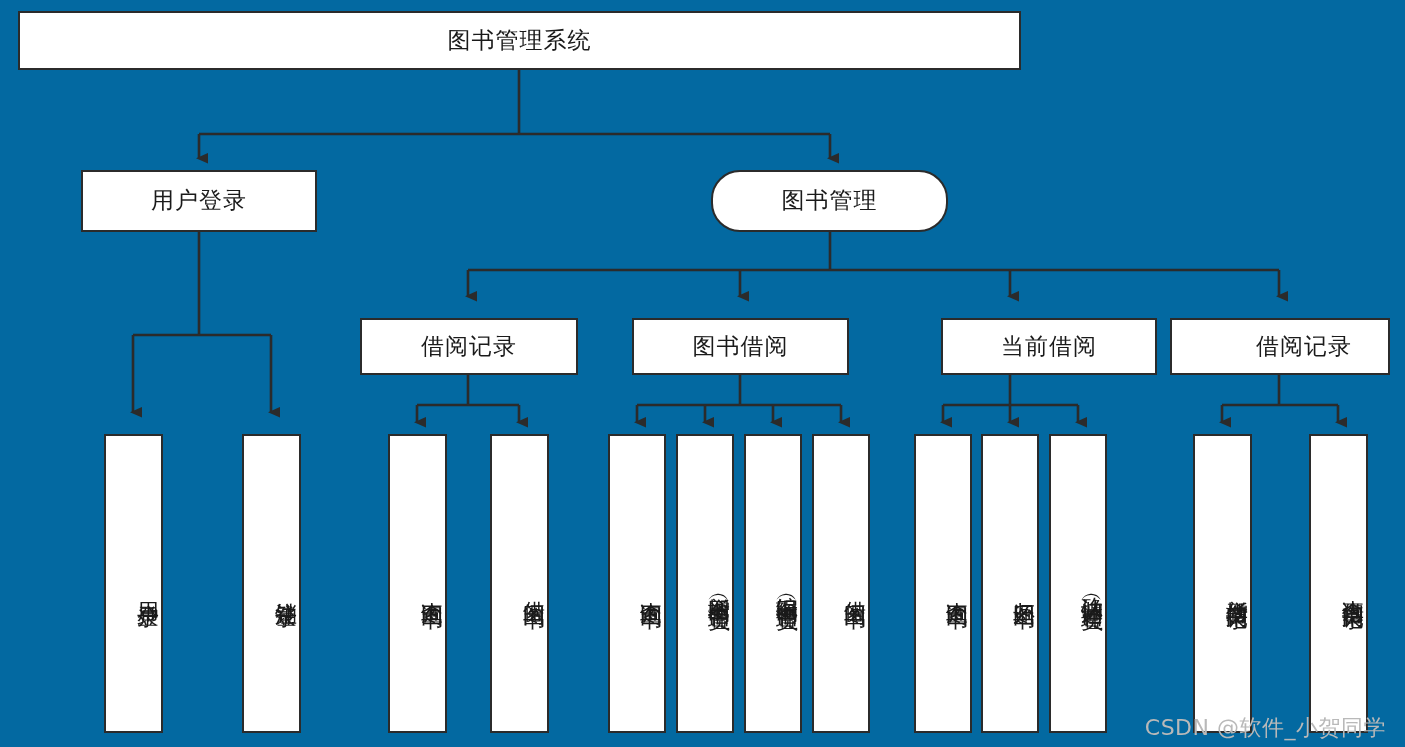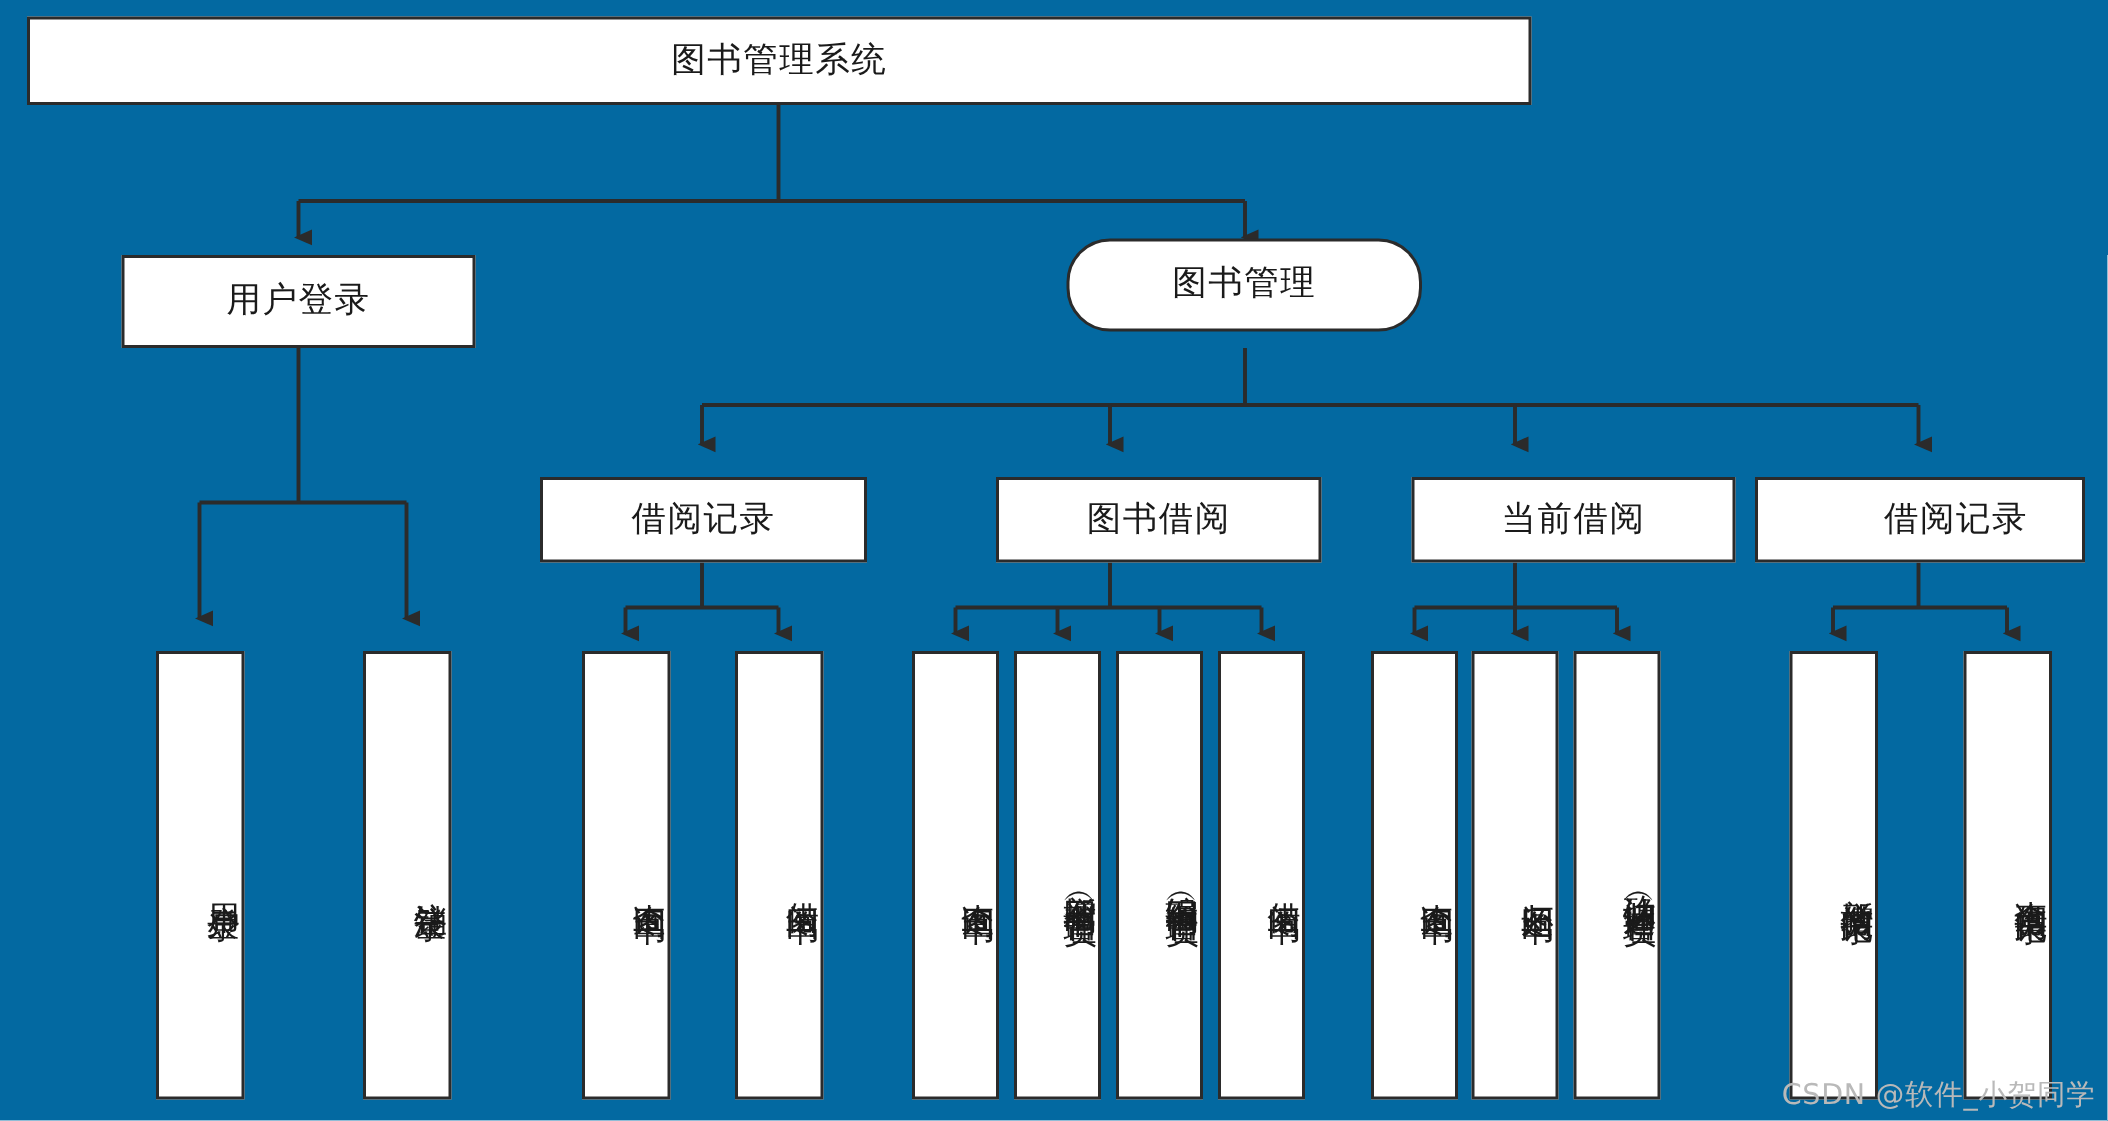--- a/index.html
+++ b/index.html
@@ -48,23 +48,23 @@
     line-height: 1.22;
     letter-spacing: 2px;
   }
   .node.vertical .vtext {
     writing-mode: vertical-rl;
     text-orientation: upright;
     white-space: nowrap;
   }
   .watermark {
     position: absolute;
-    right: 8px;
+    right: 19px;
     bottom: 4px;
-    font-size: 19px;
+    font-size: 22px;
     color: #b9b9b9;
     letter-spacing: 0.5px;
     white-space: nowrap;
     font-family: "DejaVu Sans", "Liberation Sans", sans-serif;
   }
 </style>
 </head>
 <body>
 
 <div id="canvas">
@@ -120,29 +120,29 @@
   </svg>
 
   <div class="node horizontal" style="left:18px; top:11px; width:1003px; height:59px;">
     <span>图书管理系统</span>
   </div>
 
   <div class="node horizontal" style="left:81px; top:170px; width:236px; height:62px;">
     <span>用户登录</span>
   </div>
 
-  <div class="node horizontal" style="left:711px; top:159px; width:237px; height:62px;border-radius:29px;">
+  <div class="node horizontal" style="left:711px; top:170px; width:237px; height:62px;border-radius:29px;">
     <span>图书管理</span>
   </div>
 
   <div class="node horizontal" style="left:360px; top:318px; width:218px; height:57px;">
     <span>借阅记录</span>
   </div>
 
-  <div class="node horizontal" style="left:664px; top:318px; width:217px; height:57px;text-align:right;">
+  <div class="node horizontal" style="left:632px; top:318px; width:217px; height:57px;text-align:right;">
     <span>图书借阅</span>
   </div>
 
   <div class="node horizontal" style="left:941px; top:318px; width:216px; height:57px;">
     <span>当前借阅</span>
   </div>
 
   <div class="node horizontal" style="left:1170px; top:318px; width:220px; height:57px;padding-left:48px;">
     <span>借阅记录</span>
   </div>

